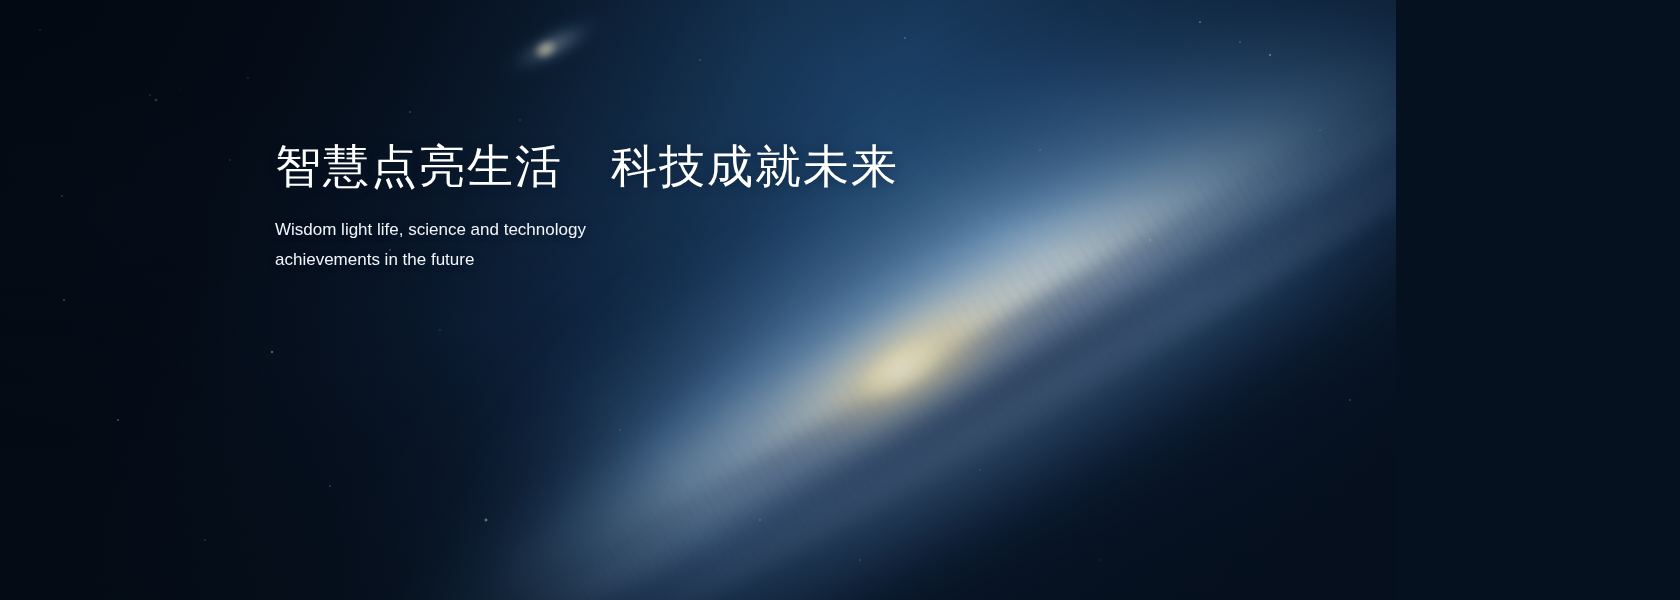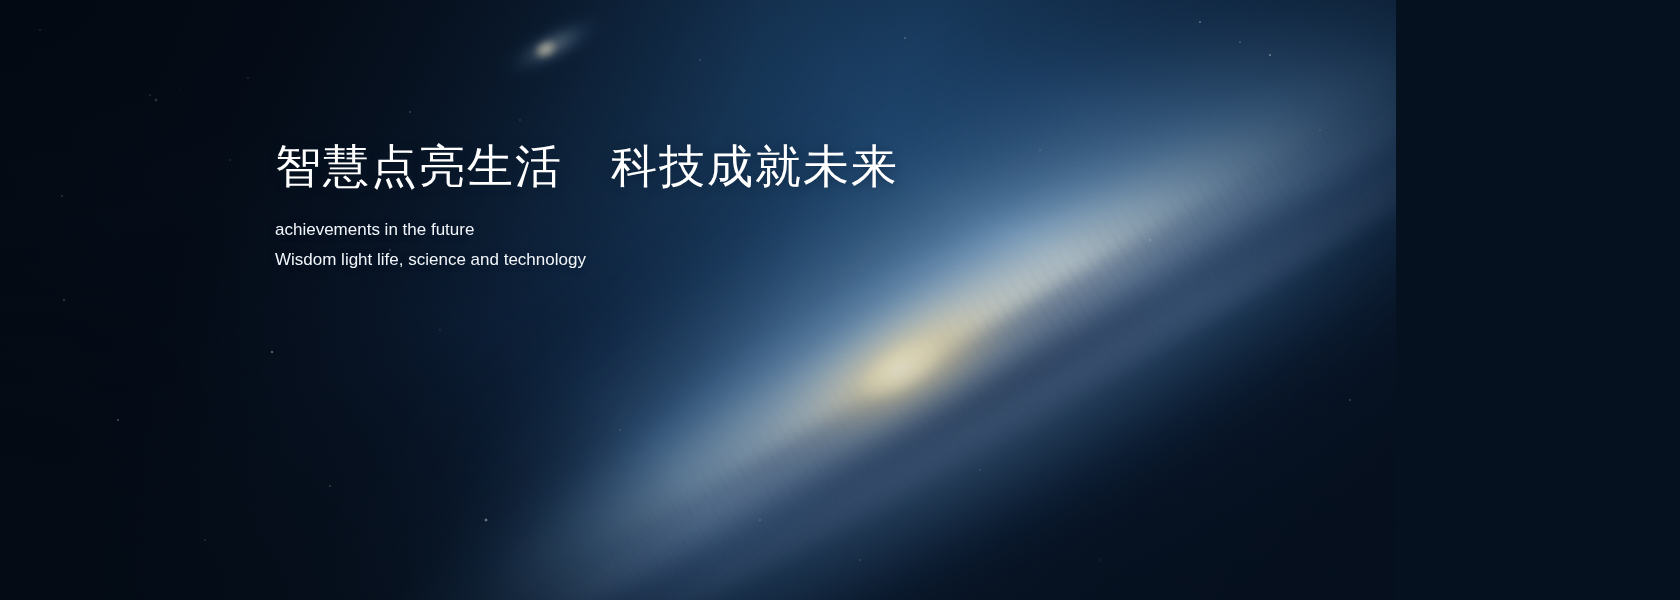--- a/index.html
+++ b/index.html
@@ -268,18 +268,18 @@
   <div class="stars-3"></div>
 
   <div class="layer corner-dark-tl"></div>
   <div class="layer corner-dark-bl"></div>
   <div class="layer corner-dark-br"></div>
   <div class="layer corner-dark-tr"></div>
 
   <div class="hero-copy">
     <h1 class="hero-title">智慧点亮生活　科技成就未来</h1>
     <p class="hero-sub">
+      <span>Wisdom light life, science and technology</span>
       <span>achievements in the future</span>
-      <span>Wisdom light life, science and technology</span>
     </p>
   </div>
 
 </div>
 
 </body></html>

